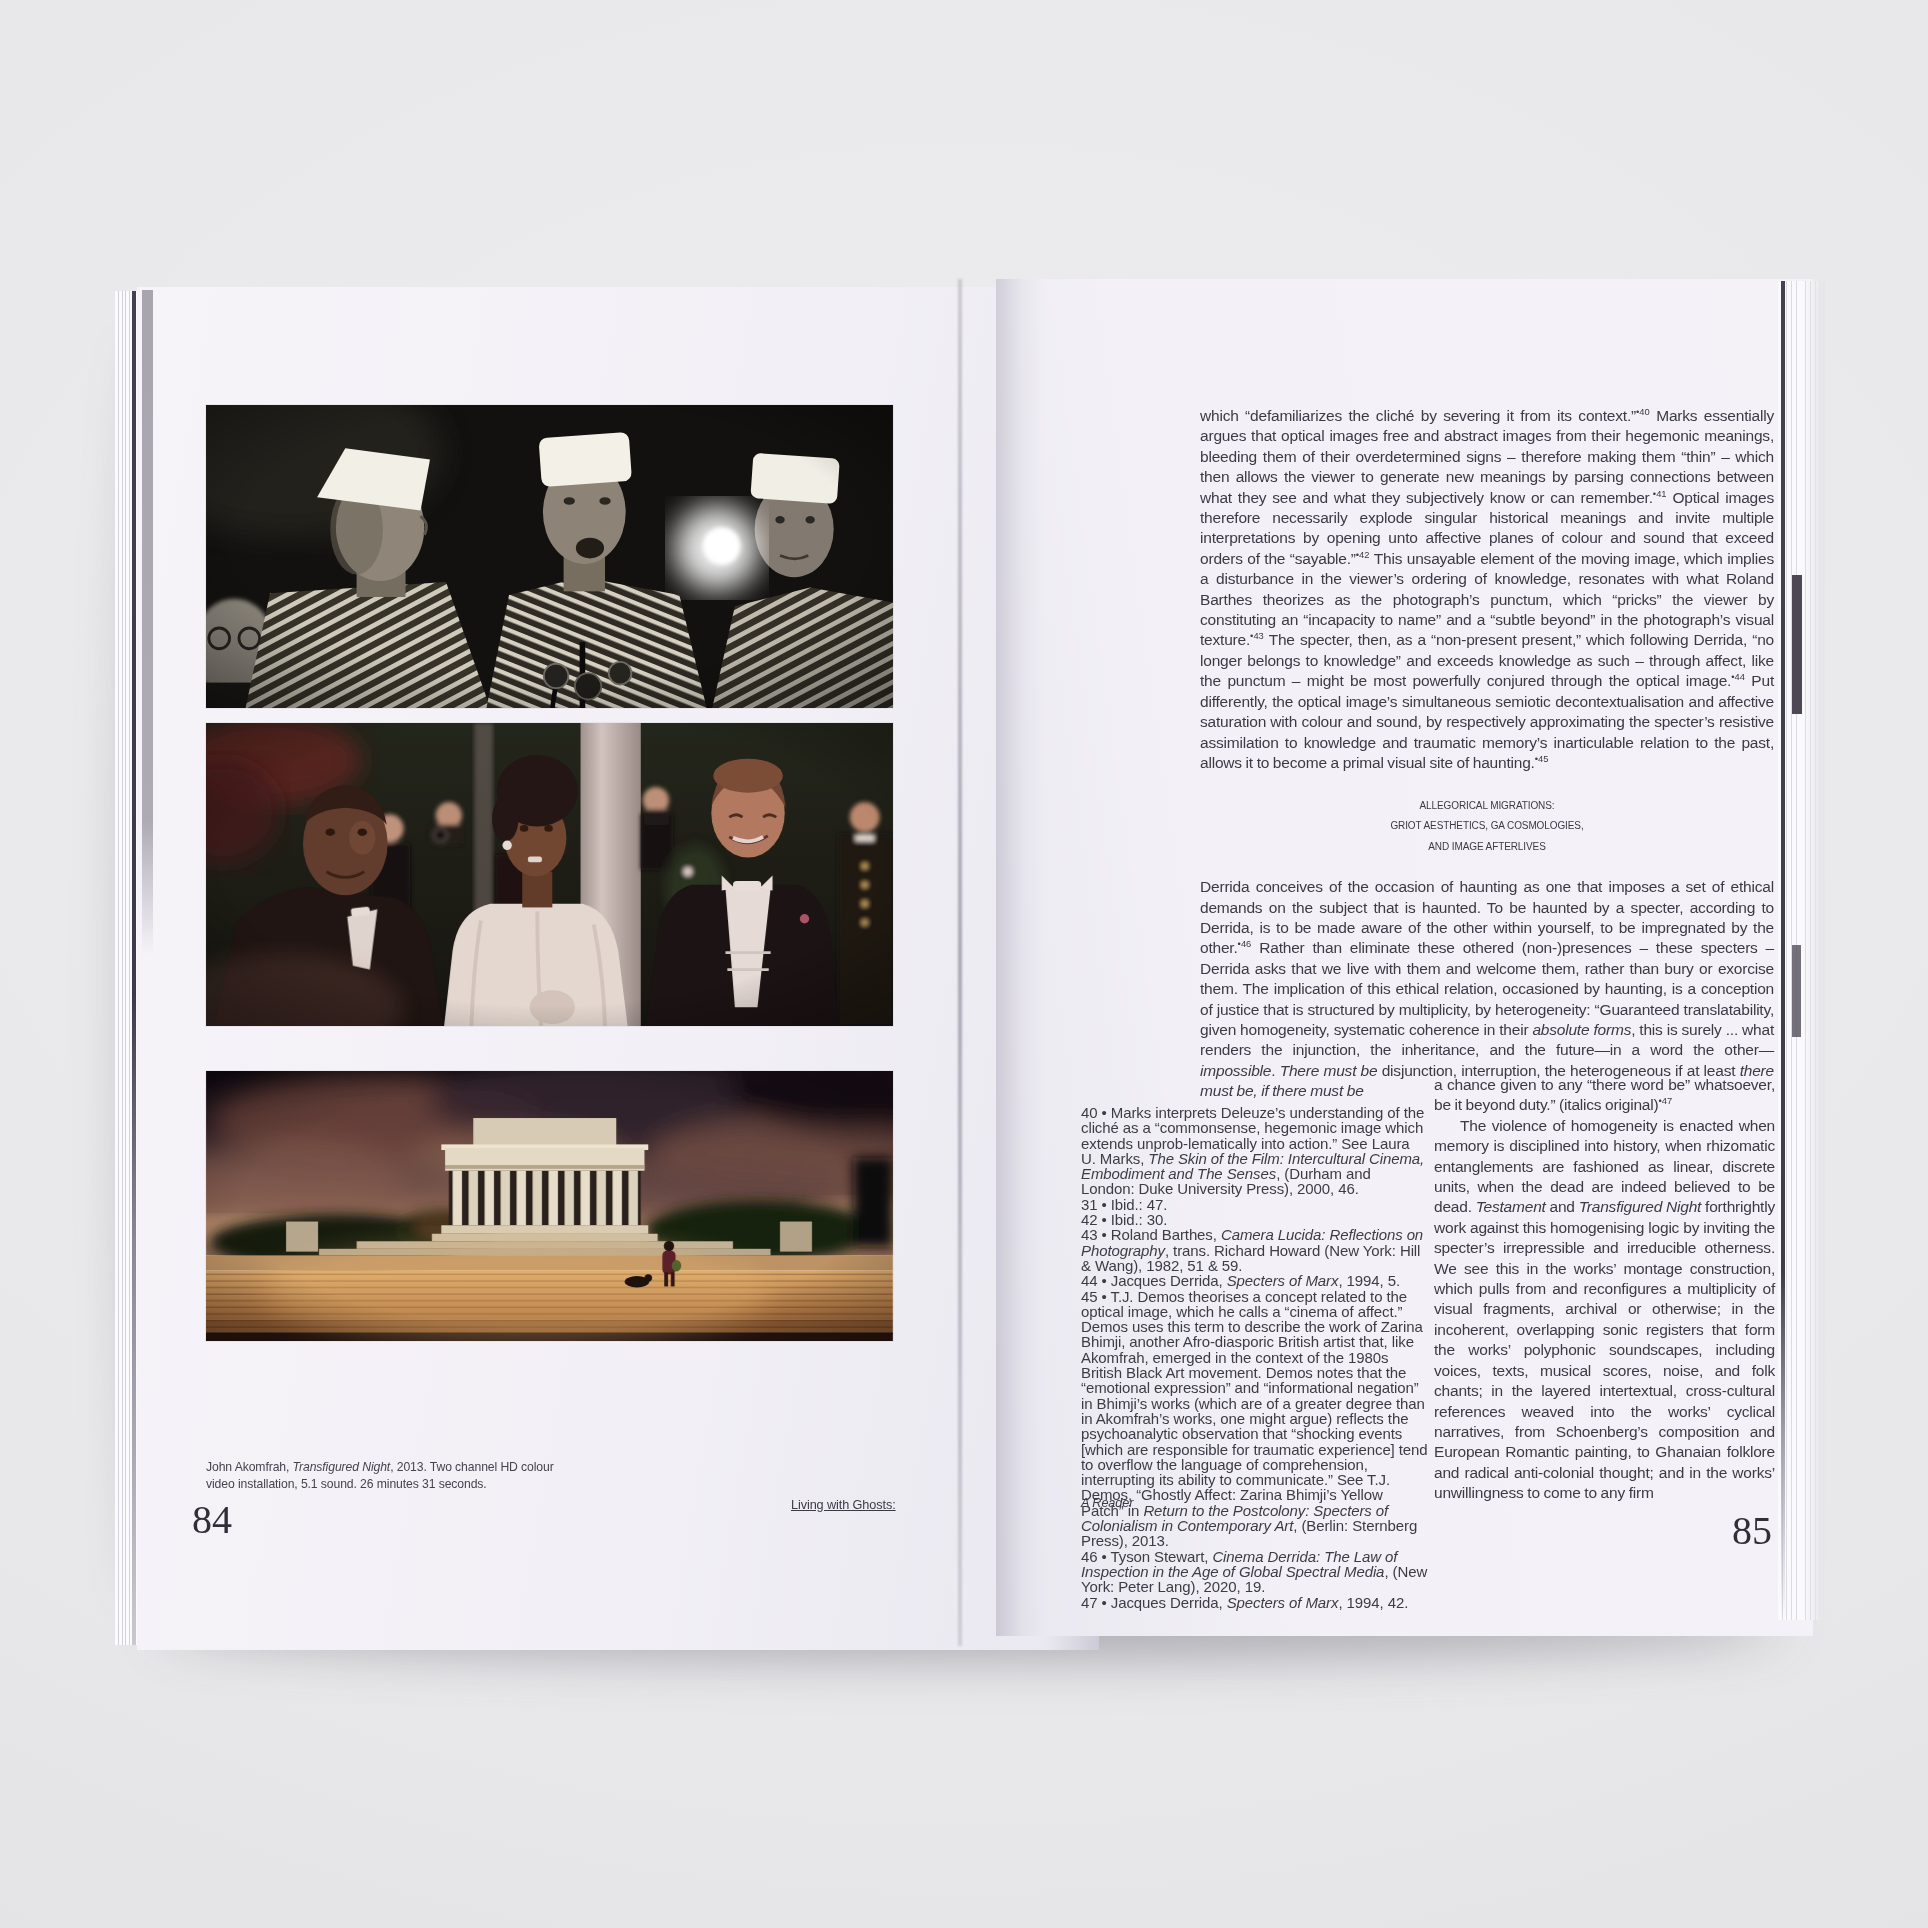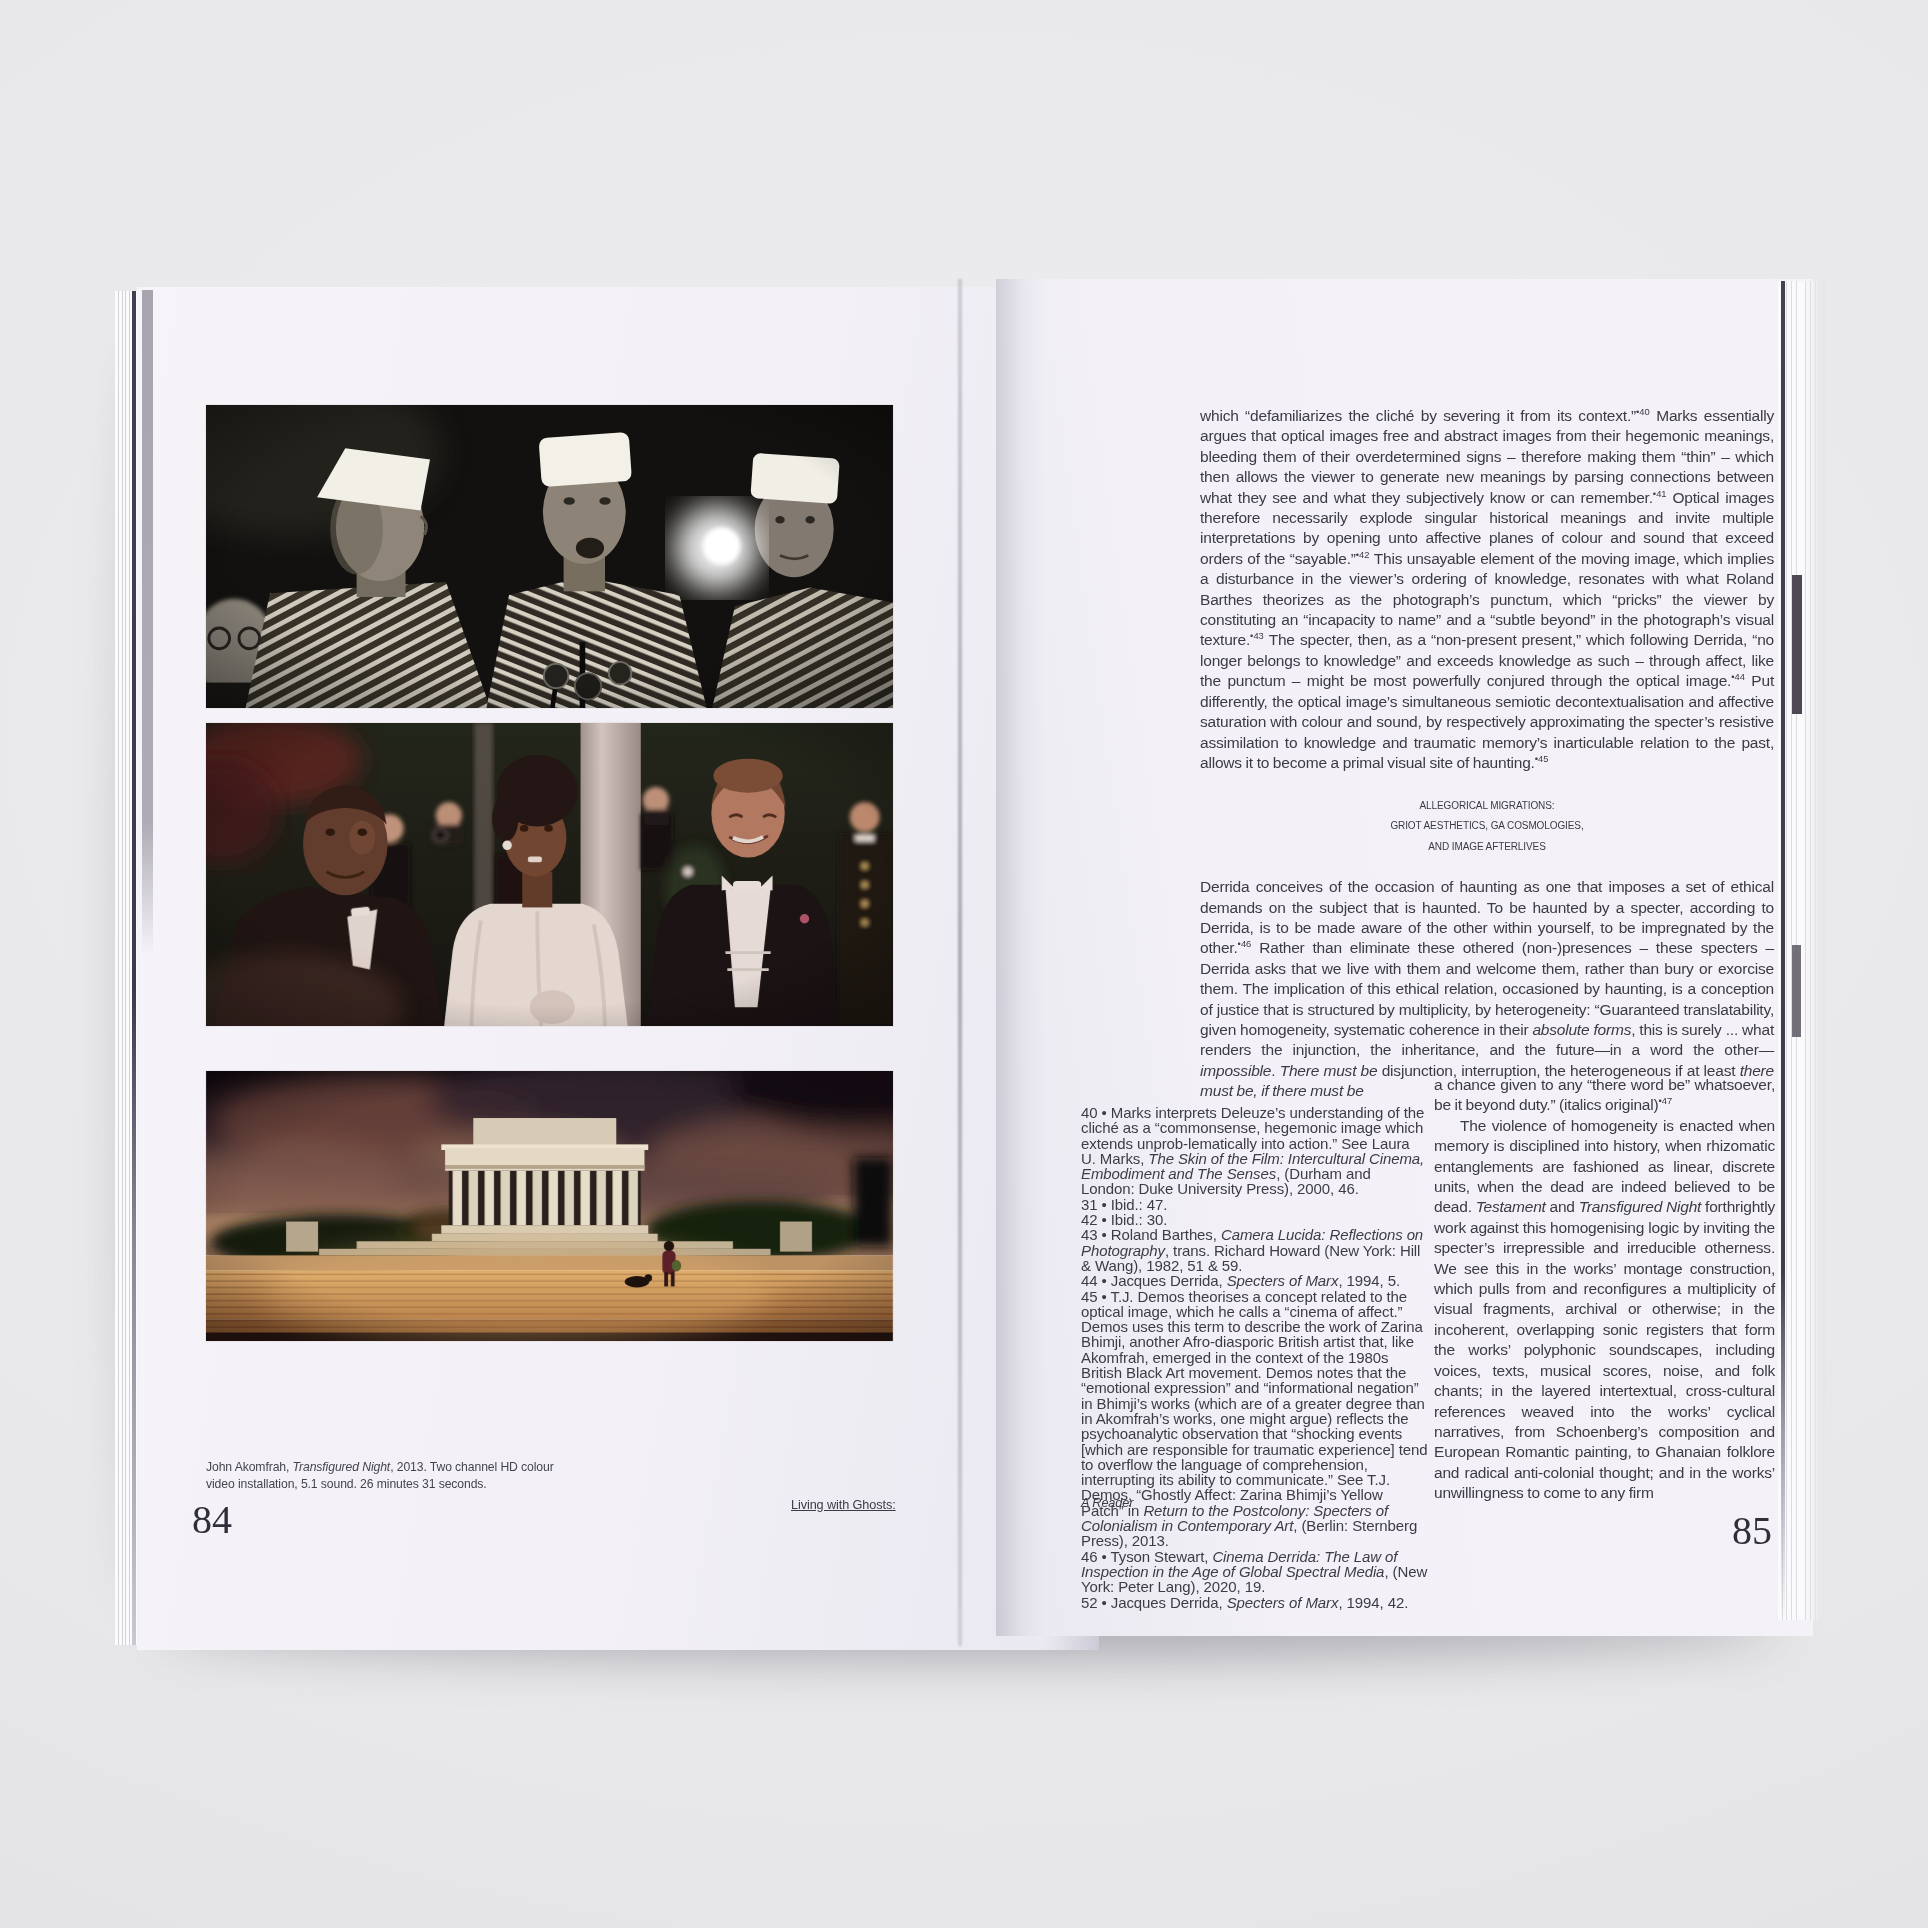--- a/index.html
+++ b/index.html
@@ -368,21 +368,21 @@
   </div>
 
   <div class="footnotes">
     <p><span>40 • Marks interprets Deleuze’s understanding of the cliché as a “commonsense, hegemonic image which extends unprob-lematically into action.” See Laura U. Marks, </span><i>The Skin of the Film: Intercultural Cinema, Embodiment and The Senses</i><span>, (Durham and London: Duke University Press), 2000, 46.</span></p>
     <p><span>31 • Ibid.: 47.</span></p>
     <p><span>42 • Ibid.: 30.</span></p>
     <p><span>43 • Roland Barthes, </span><i>Camera Lucida: Reflections on Photography</i><span>, trans. Richard Howard (New York: Hill &amp; Wang), 1982, 51 &amp; 59.</span></p>
     <p><span>44 • Jacques Derrida, </span><i>Specters of Marx</i><span>, 1994, 5.</span></p>
     <p><span>45 • T.J. Demos theorises a concept related to the optical image, which he calls a “cinema of affect.” Demos uses this term to describe the work of Zarina Bhimji, another Afro-diasporic British artist that, like Akomfrah, emerged in the context of the 1980s British Black Art movement. Demos notes that the “emotional expression” and “informational negation” in Bhimji’s works (which are of a greater degree than in Akomfrah’s works, one might argue) reflects the psychoanalytic observation that “shocking events [which are responsible for traumatic experience] tend to overflow the language of comprehension, interrupting its ability to communicate.” See T.J. Demos, “Ghostly Affect: Zarina Bhimji’s Yellow Patch” in </span><i>Return to the Postcolony: Specters of Colonialism in Contemporary Art</i><span>, (Berlin: Sternberg Press), 2013.</span></p>
     <p><span>46 • Tyson Stewart, </span><i>Cinema Derrida: The Law of Inspection in the Age of Global Spectral Media</i><span>, (New York: Peter Lang), 2020, 19.</span></p>
-    <p><span>52 • Jacques Derrida, </span><i>Specters of Marx</i><span>, 1994, 42.</span></p>
+    <p><span>47 • Jacques Derrida, </span><i>Specters of Marx</i><span>, 1994, 42.</span></p>
   </div>
 
   <div class="cont">
     <p class="body"><span>a chance given to any “there word be” whatsoever, be it beyond duty.” (italics original)</span><sup>•47</sup></p>
     <p class="body p3"><span>The violence of homogeneity is enacted when memory is disciplined into history, when rhizomatic entanglements are fashioned as linear, discrete units, when the dead are indeed believed to be dead. </span><i>Testament</i><span> and </span><i>Transfigured Night</i><span> forthrightly work against this homogenising logic by inviting the specter’s irrepressible and irreducible otherness. We see this in the works’ montage construction, which pulls from and reconfigures a multiplicity of visual fragments, archival or otherwise; in the incoherent, overlapping sonic registers that form the works’ polyphonic soundscapes, including voices, texts, musical scores, noise, and folk chants; in the layered intertextual, cross-cultural references weaved into the works’ cyclical narratives, from Schoenberg’s composition and European Romantic painting, to Ghanaian folklore and radical anti-colonial thought; and in the works’ unwillingness to come to any firm</span></p>
   </div>
 
   <div class="runfoot runfoot-right">A Reader</div>
   <div class="pagenum pagenum-85">85</div>
 </div>

